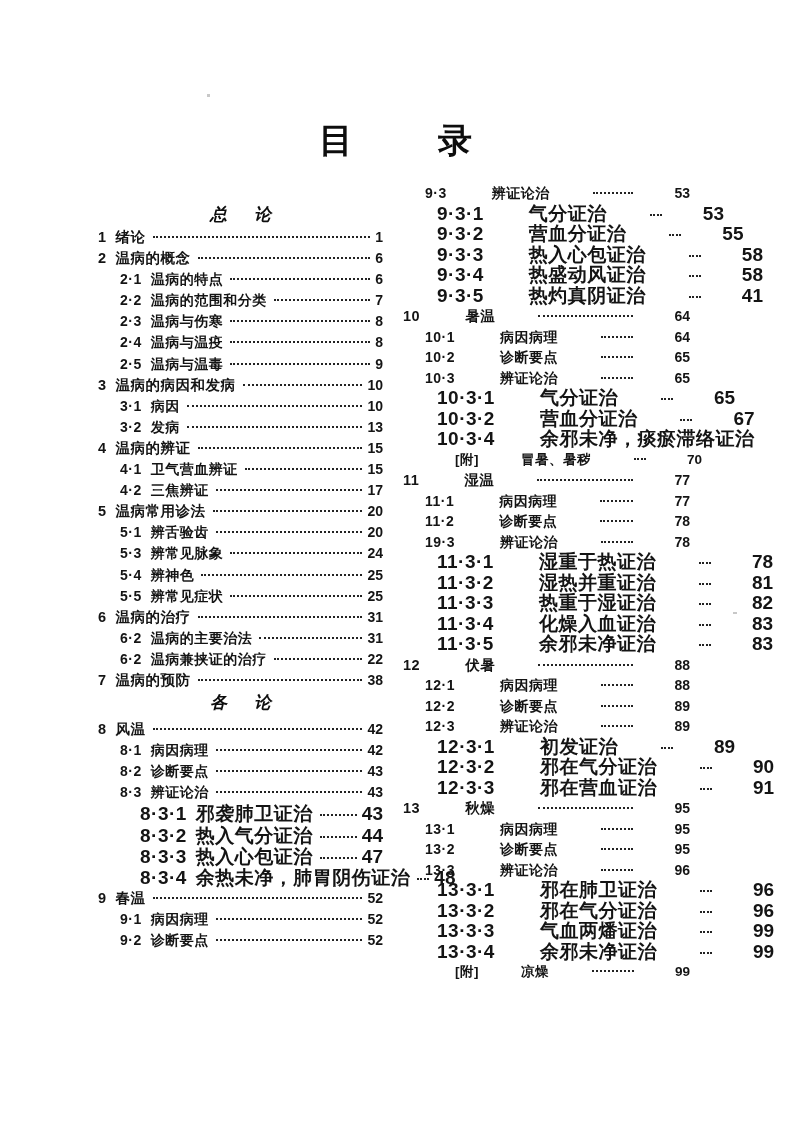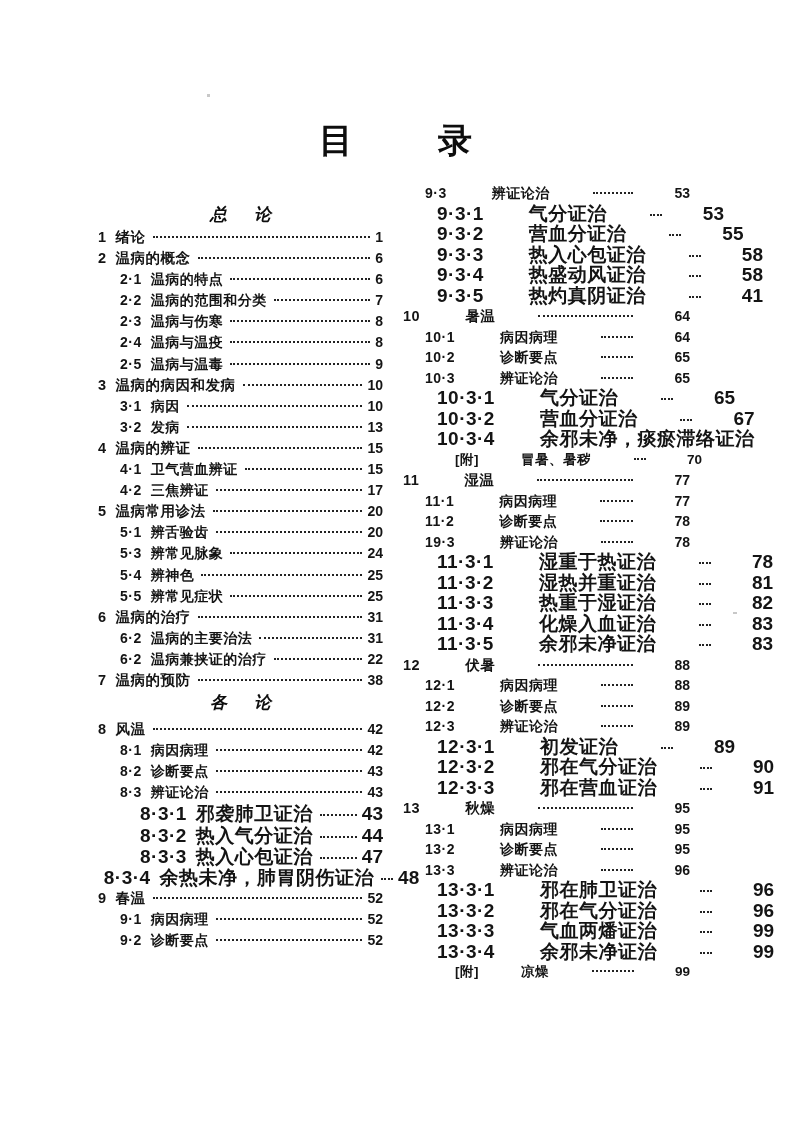--- a/index.html
+++ b/index.html
@@ -47,21 +47,21 @@
     margin:0 5px 0 7px;
     border-bottom:2px dotted #222;
     transform:translateY(-4px);
     min-width:12px;
   }
   .toc-row .pg{text-align:right;}
   .lvl1{padding-left:0;}
   .lvl1 .label,.lvl1 .num{font-size:14.5px;}
   .lvl2{padding-left:22px;}
   .lvl3{font-size:19px;}
-  .col-left .lvl3{padding-left:42px;justify-content:center;}
+  .col-left .lvl3{padding-left:42px;}
   .col-right .lvl3{padding-left:34px;}
   .lvl4{font-size:13.5px;padding-left:52px;}
   .lvl4 .num{margin-right:6px;}
   
   .speck{position:absolute;background:#9a9a9a;opacity:.55;}
   .speck.s1{left:207px;top:94px;width:3px;height:3px;}
   .speck.s2{left:733px;top:612px;width:4px;height:2px;}
 </style>
 </head>
 <body>

